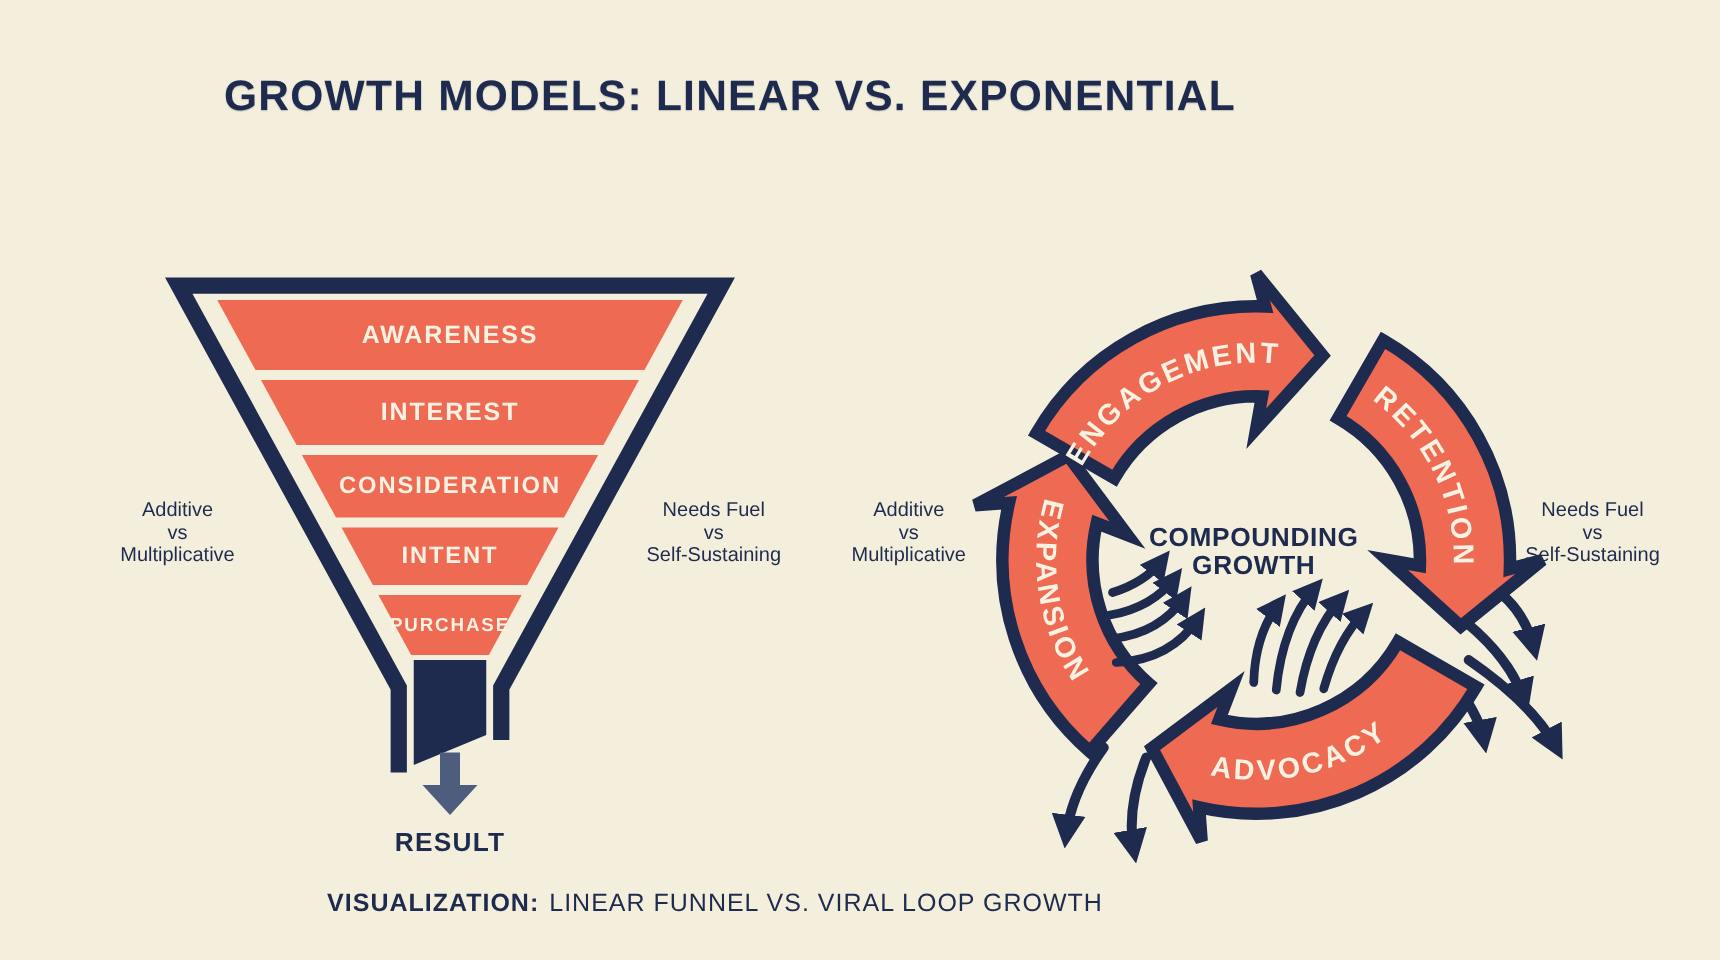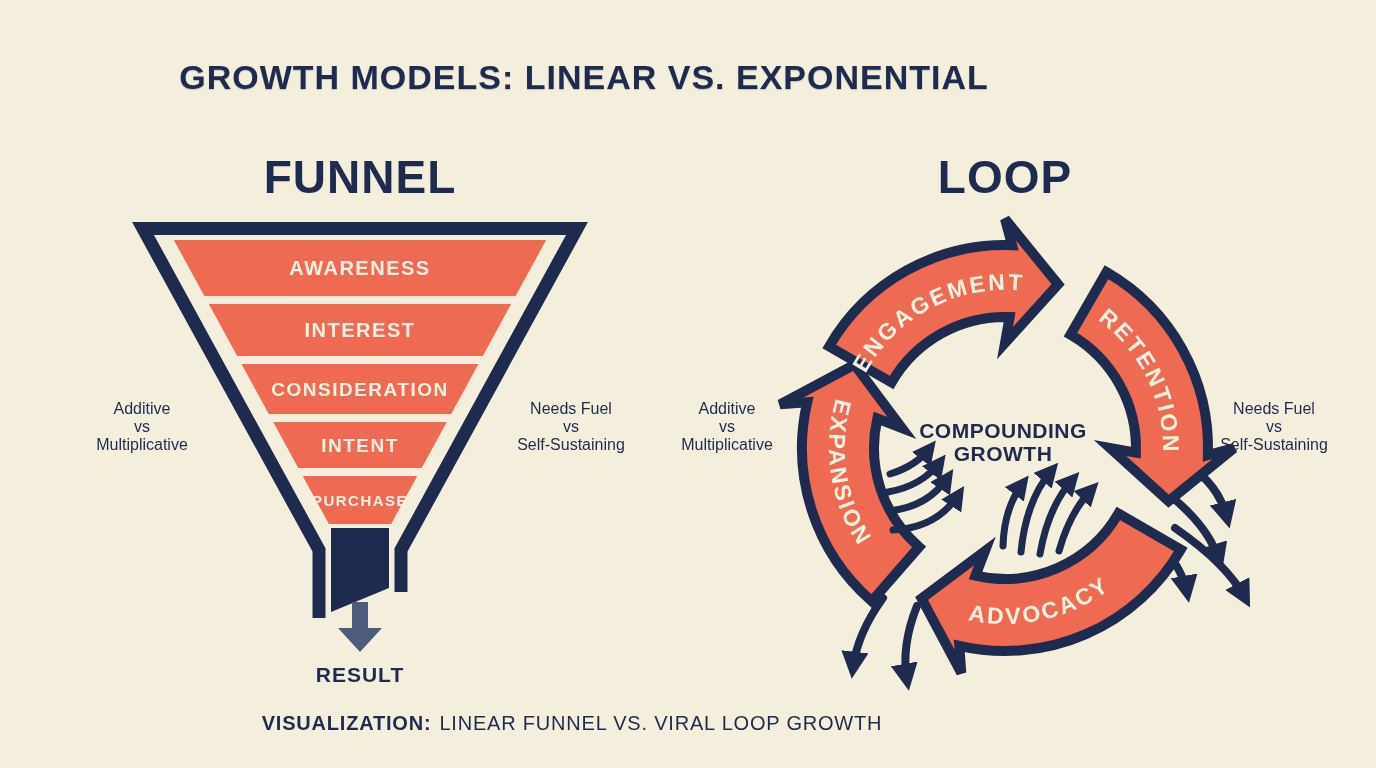--- a/index.html
+++ b/index.html
@@ -71,22 +71,20 @@
   .mini-arrow{fill:none;stroke:var(--ink);stroke-width:7;stroke-linecap:round;}
   .spray-arrow{fill:none;stroke:var(--ink);stroke-width:8;stroke-linecap:round;}
 </style>
 </head>
 <body>
 
 <div class="canvas">
 
   <div class="title">GROWTH MODELS: LINEAR VS. EXPONENTIAL</div>
 
-  <div class="col-heading heading-funnel">FUNNEL</div>
-  <div class="col-heading heading-loop">LOOP</div>
 
   <svg class="diagram funnel-svg" width="520" height="500" viewBox="0 0 520 500">
 
     <path class="outline-stroke" d="M 219 408 L 219 340 L 43 18.5 L 477 18.5 L 301 340 L 301 382"></path>
 
     <path class="coral-band" d="M 73.8 30 L 446.2 30 L 415.6 86 L 104.4 86 Z"></path>
     <path class="coral-band" d="M 108.8 94 L 411.2 94 L 382.8 146 L 137.2 146 Z"></path>
     <path class="coral-band" d="M 141.5 154 L 378.5 154 L 351.2 204 L 168.8 204 Z"></path>
     <path class="coral-band" d="M 173.2 212 L 346.8 212 L 321.7 258 L 198.3 258 Z"></path>
     <path class="coral-band" d="M 202.7 266 L 317.3 266 L 291.1 314 L 228.9 314 Z"></path>

